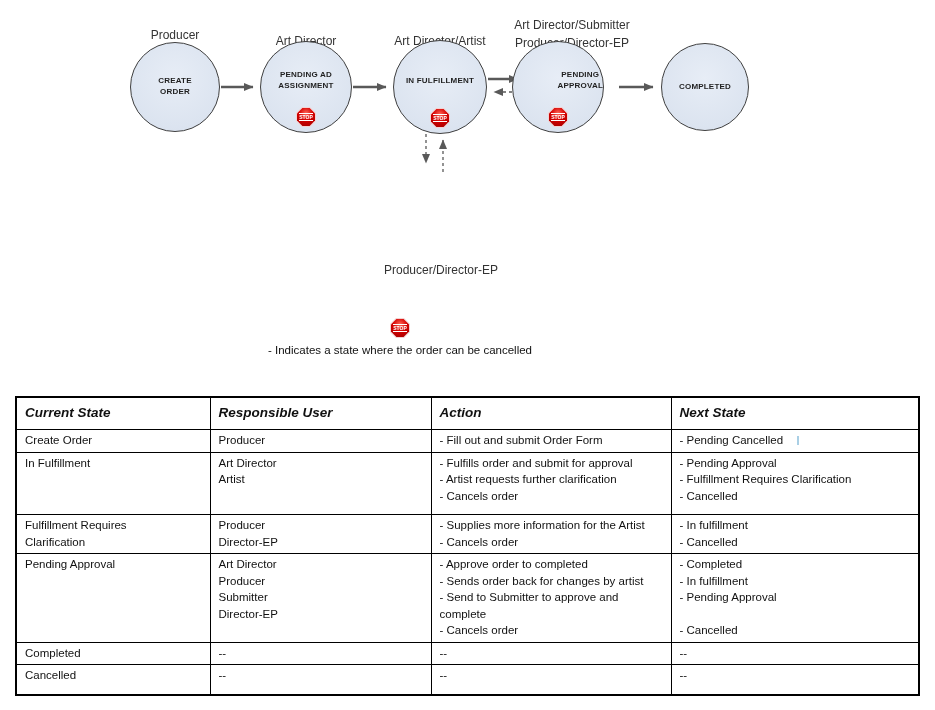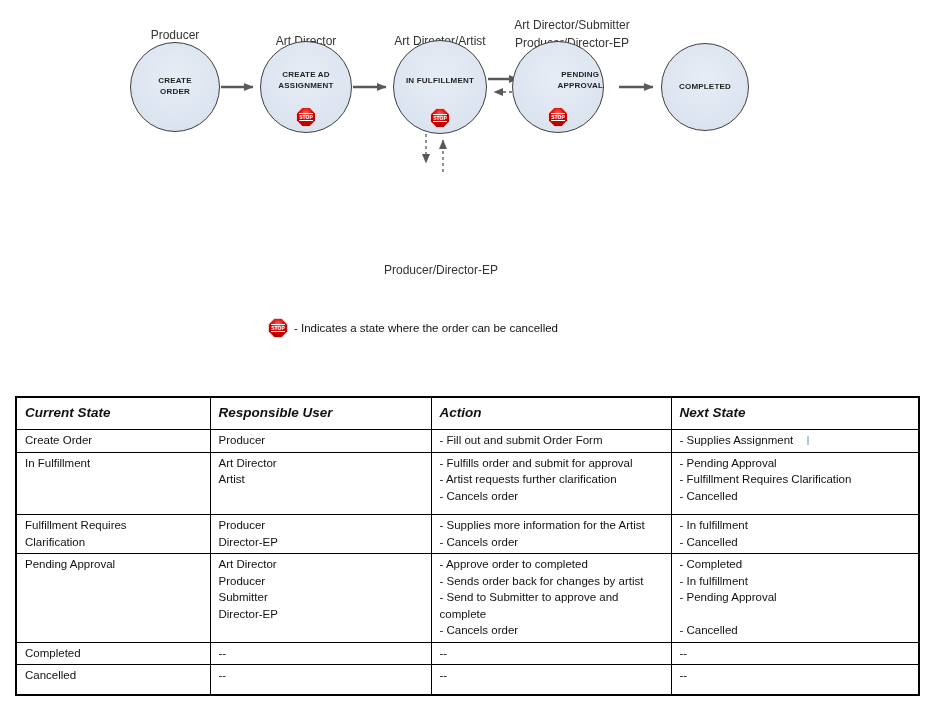--- a/index.html
+++ b/index.html
@@ -30,21 +30,21 @@
         background:#f3d2d2;}
   .stop-core{width:18px;height:18px;display:flex;align-items:center;justify-content:center;
         clip-path:polygon(30% 0,70% 0,100% 30%,100% 70%,70% 100%,30% 100%,0 70%,0 30%);
         background:radial-gradient(circle at 50% 30%, #ff6a5a 0%, #d40000 45%, #9e0000 100%);}
   .stop-core span{color:#fff;font-size:5px;font-weight:700;line-height:1;
         border-top:.5px solid #fff;border-bottom:.5px solid #fff;padding:.5px 0;}
   .node .stop-outer{bottom:5px;}
   .node.highlight .stop-outer{bottom:9px;}
 
   
-  .legend{position:absolute;left:268px;top:318px;display:flex;align-items:center;gap:6px;}
+  .legend{position:absolute;left:268px;top:318px;display:flex;align-items:center;gap:6px;flex-direction:column;}
   .legend .stop-outer{position:static;transform:none;}
   .legend-text{font-size:11.5px;color:#111;}
 
   
   .state-table{position:absolute;left:15px;top:396px;width:903px;
         border-collapse:collapse;table-layout:fixed;
         border:2px solid #000;}
   .state-table th,.state-table td{border:1px solid #000;vertical-align:top;
         text-align:left;padding:2px 8px 3px 8px;font-size:11.5px;line-height:16.5px;
         white-space:pre-line;overflow:hidden;}
@@ -79,21 +79,21 @@
   <div class="actor-label" style="left:572px;top:16px;">Art Director/Submitter
 Producer/Director-EP</div>
   <div class="actor-label" style="left:441px;top:261px;">Producer/Director-EP</div>
 
   <div class="node" style="left:130px;top:42px;width:90px;height:90px;">
     <span class="node-label">CREATE
 ORDER</span>
   </div>
 
   <div class="node has-stop" style="left:260px;top:41px;width:92px;height:92px;">
-    <span class="node-label">CREATE AD
+    <span class="node-label">PENDING AD
 ASSIGNMENT</span>
     <span class="stop-outer">
         <span class="stop-core">
           <span>STOP</span>
         </span>
       </span>
   </div>
 
   <div class="node has-stop" style="left:393px;top:40px;width:94px;height:94px;">
     <span class="node-label">IN FULFILLMENT</span>
@@ -142,21 +142,21 @@
       <th>Responsible User</th>
       <th>Action</th>
       <th>Next State</th>
     </tr>
   </thead>
   <tbody>
     <tr>
       <td>Create Order</td>
       <td>Producer</td>
       <td>- Fill out and submit Order Form</td>
-      <td><span>- Supplies Assignment</span><span class="cursor-mark"></span></td>
+      <td><span>- Pending Cancelled</span><span class="cursor-mark"></span></td>
     </tr>
     <tr class="tall">
       <td>In Fulfillment</td>
       <td>Art Director
 Artist</td>
       <td>- Fulfills order and submit for approval
 - Artist requests further clarification
 - Cancels order</td>
       <td>- Pending Approval
 - Fulfillment Requires Clarification

